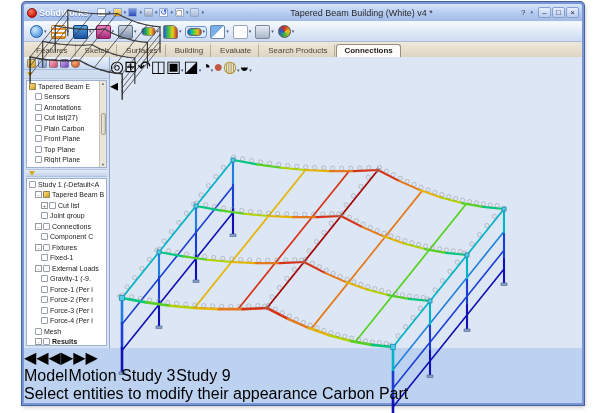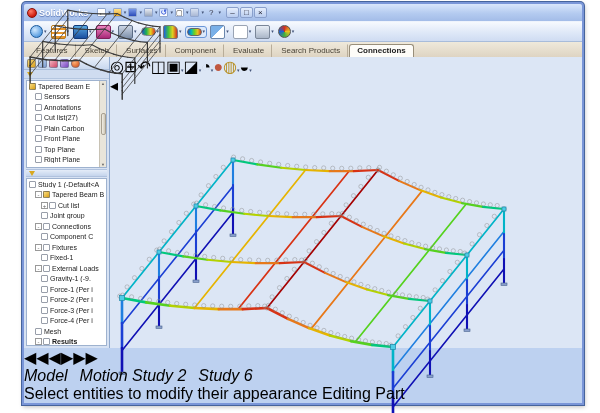--- a/index.html
+++ b/index.html
@@ -159,20 +159,21 @@
           <span class="caret">▾</span>
           <span class="qi qi-print"></span>
           <span class="caret">▾</span>
           <span class="qi qi-undo">↺</span>
           <span class="caret">▾</span>
           <span class="qi qi-select">▢</span>
           <span class="caret">▾</span>
           <span class="qi qi-options"></span>
           <span class="caret">▾</span>
         </span>
+      <span class="title-text">Tapered Beam Building (White) v4 *</span>
       <span class="help-btn">?</span>
       <span class="caret">▾</span>
       <span class="winctl">
         <span>–</span>
         <span>□</span>
         <span>×</span>
       </span>
     </div>
 
     <div class="cmdbar" id="cmdbar">
@@ -223,21 +224,21 @@
         <span class="sim-item">
           <span class="sim-ic t-offloaded-simulation"></span>
           <span class="caret">▾</span>
         </span>
       </div>
 
     <div class="tabsrow" id="cm-tabs">
         <span class="cm-tab">Features</span>
         <span class="cm-tab">Sketch</span>
         <span class="cm-tab">Surfaces</span>
-        <span class="cm-tab">Component</span>
+        <span class="cm-tab">Building</span>
         <span class="cm-tab">Evaluate</span>
         <span class="cm-tab">Search Products</span>
         <span class="cm-tab active">Connections</span>
       </div>
 
     <div class="content">
 
       <div class="panel">
         <div class="mgr-tabs" id="mgr-tabs">
             <span class="mgr-ic mi-0"></span>
@@ -798,28 +799,28 @@
           </div>
           <div class="in-status"></div>
         </div>
       </div>
     </div>
 
     <div class="modeltabs">
       <span class="nav-btns">
         <span>◀◀</span><span>◀</span><span>▶</span><span>▶▶</span>
       </span>
-      <span id="bottom-tabs" style="display:flex;gap:12px;align-items:flex-end;font-style:italic;">
+      <span id="bottom-tabs" style="display:flex;gap:1px;align-items:flex-end;">
           <span class="mtab"><span>Model</span></span>
-          <span class="mtab"><span>Motion Study 2</span></span>
-          <span class="mtab active"><span class="st-ic"></span><span>Study 6</span></span>
+          <span class="mtab"><span>Motion Study 3</span></span>
+          <span class="mtab active"><span class="st-ic"></span><span>Study 9</span></span>
         </span>
     </div>
 
     <div class="statusbar">
       <span class="msg">Select entities to modify their appearance</span>
-      <span class="mode">Editing Part</span>
+      <span class="mode">Carbon Part</span>
       <span class="st-glyph-green"></span>
       <span class="st-glyph-yellow"></span>
     </div>
 
   </div>
 </div>
 
 </body></html>

